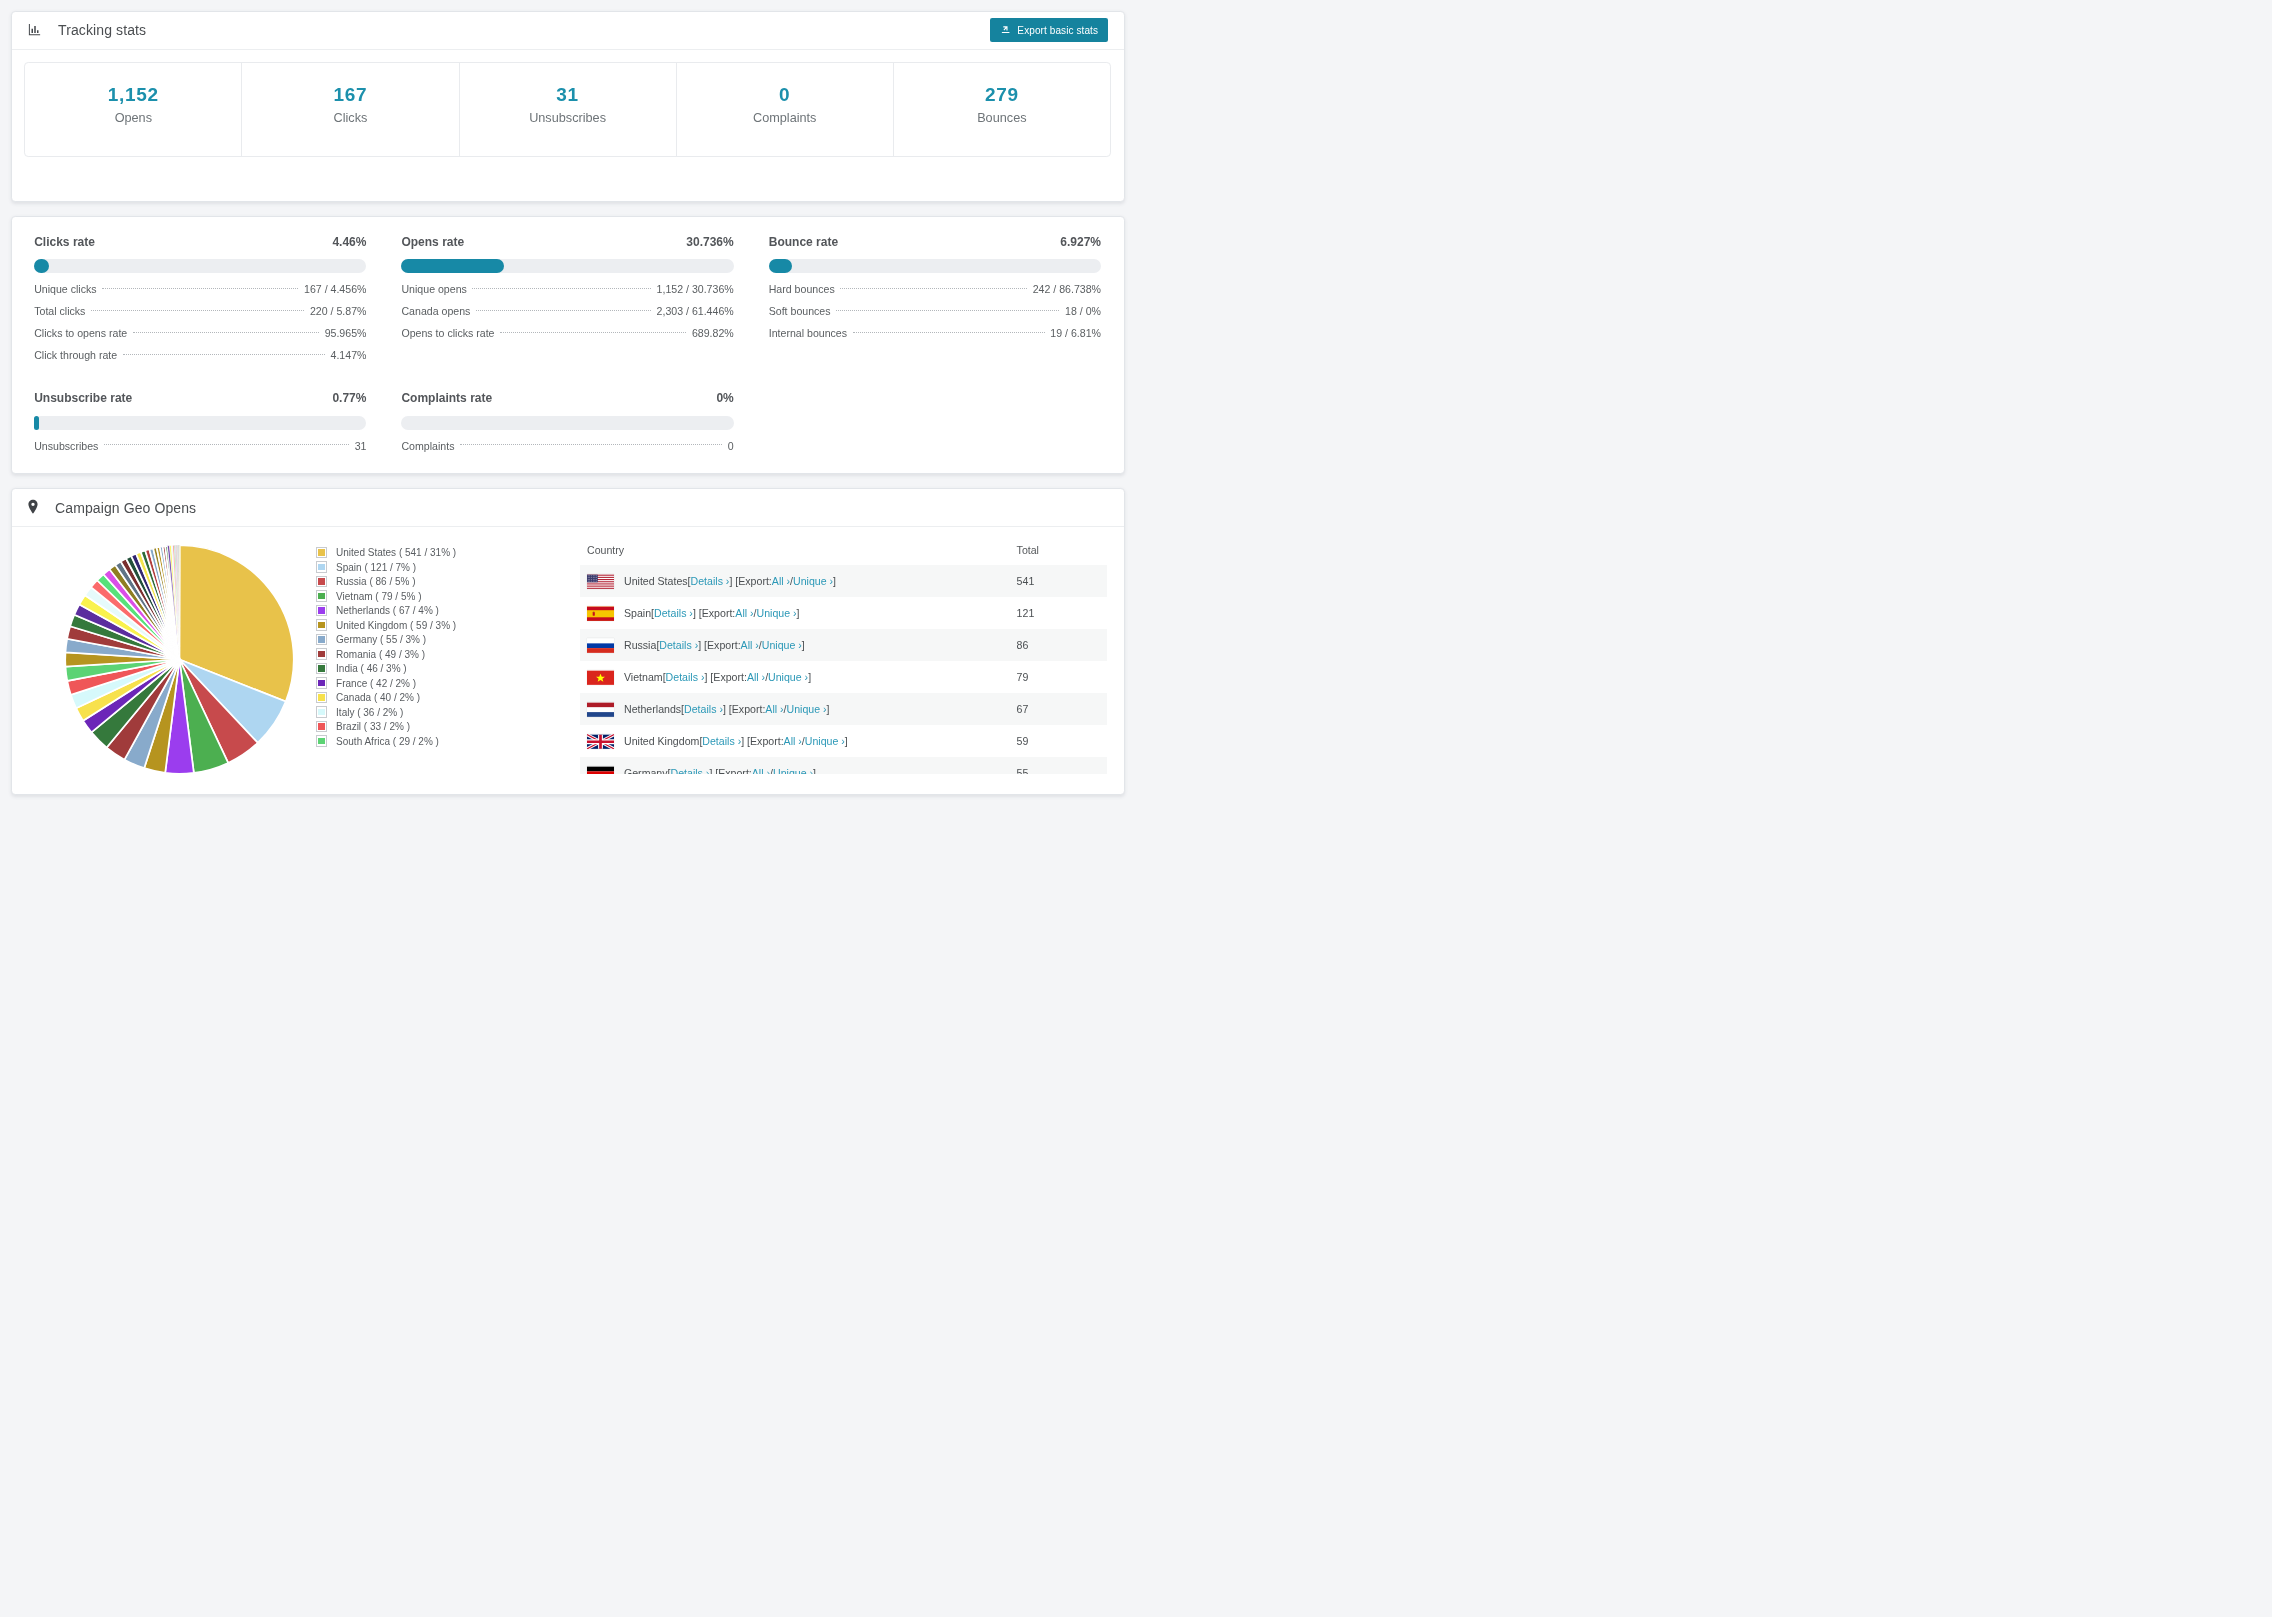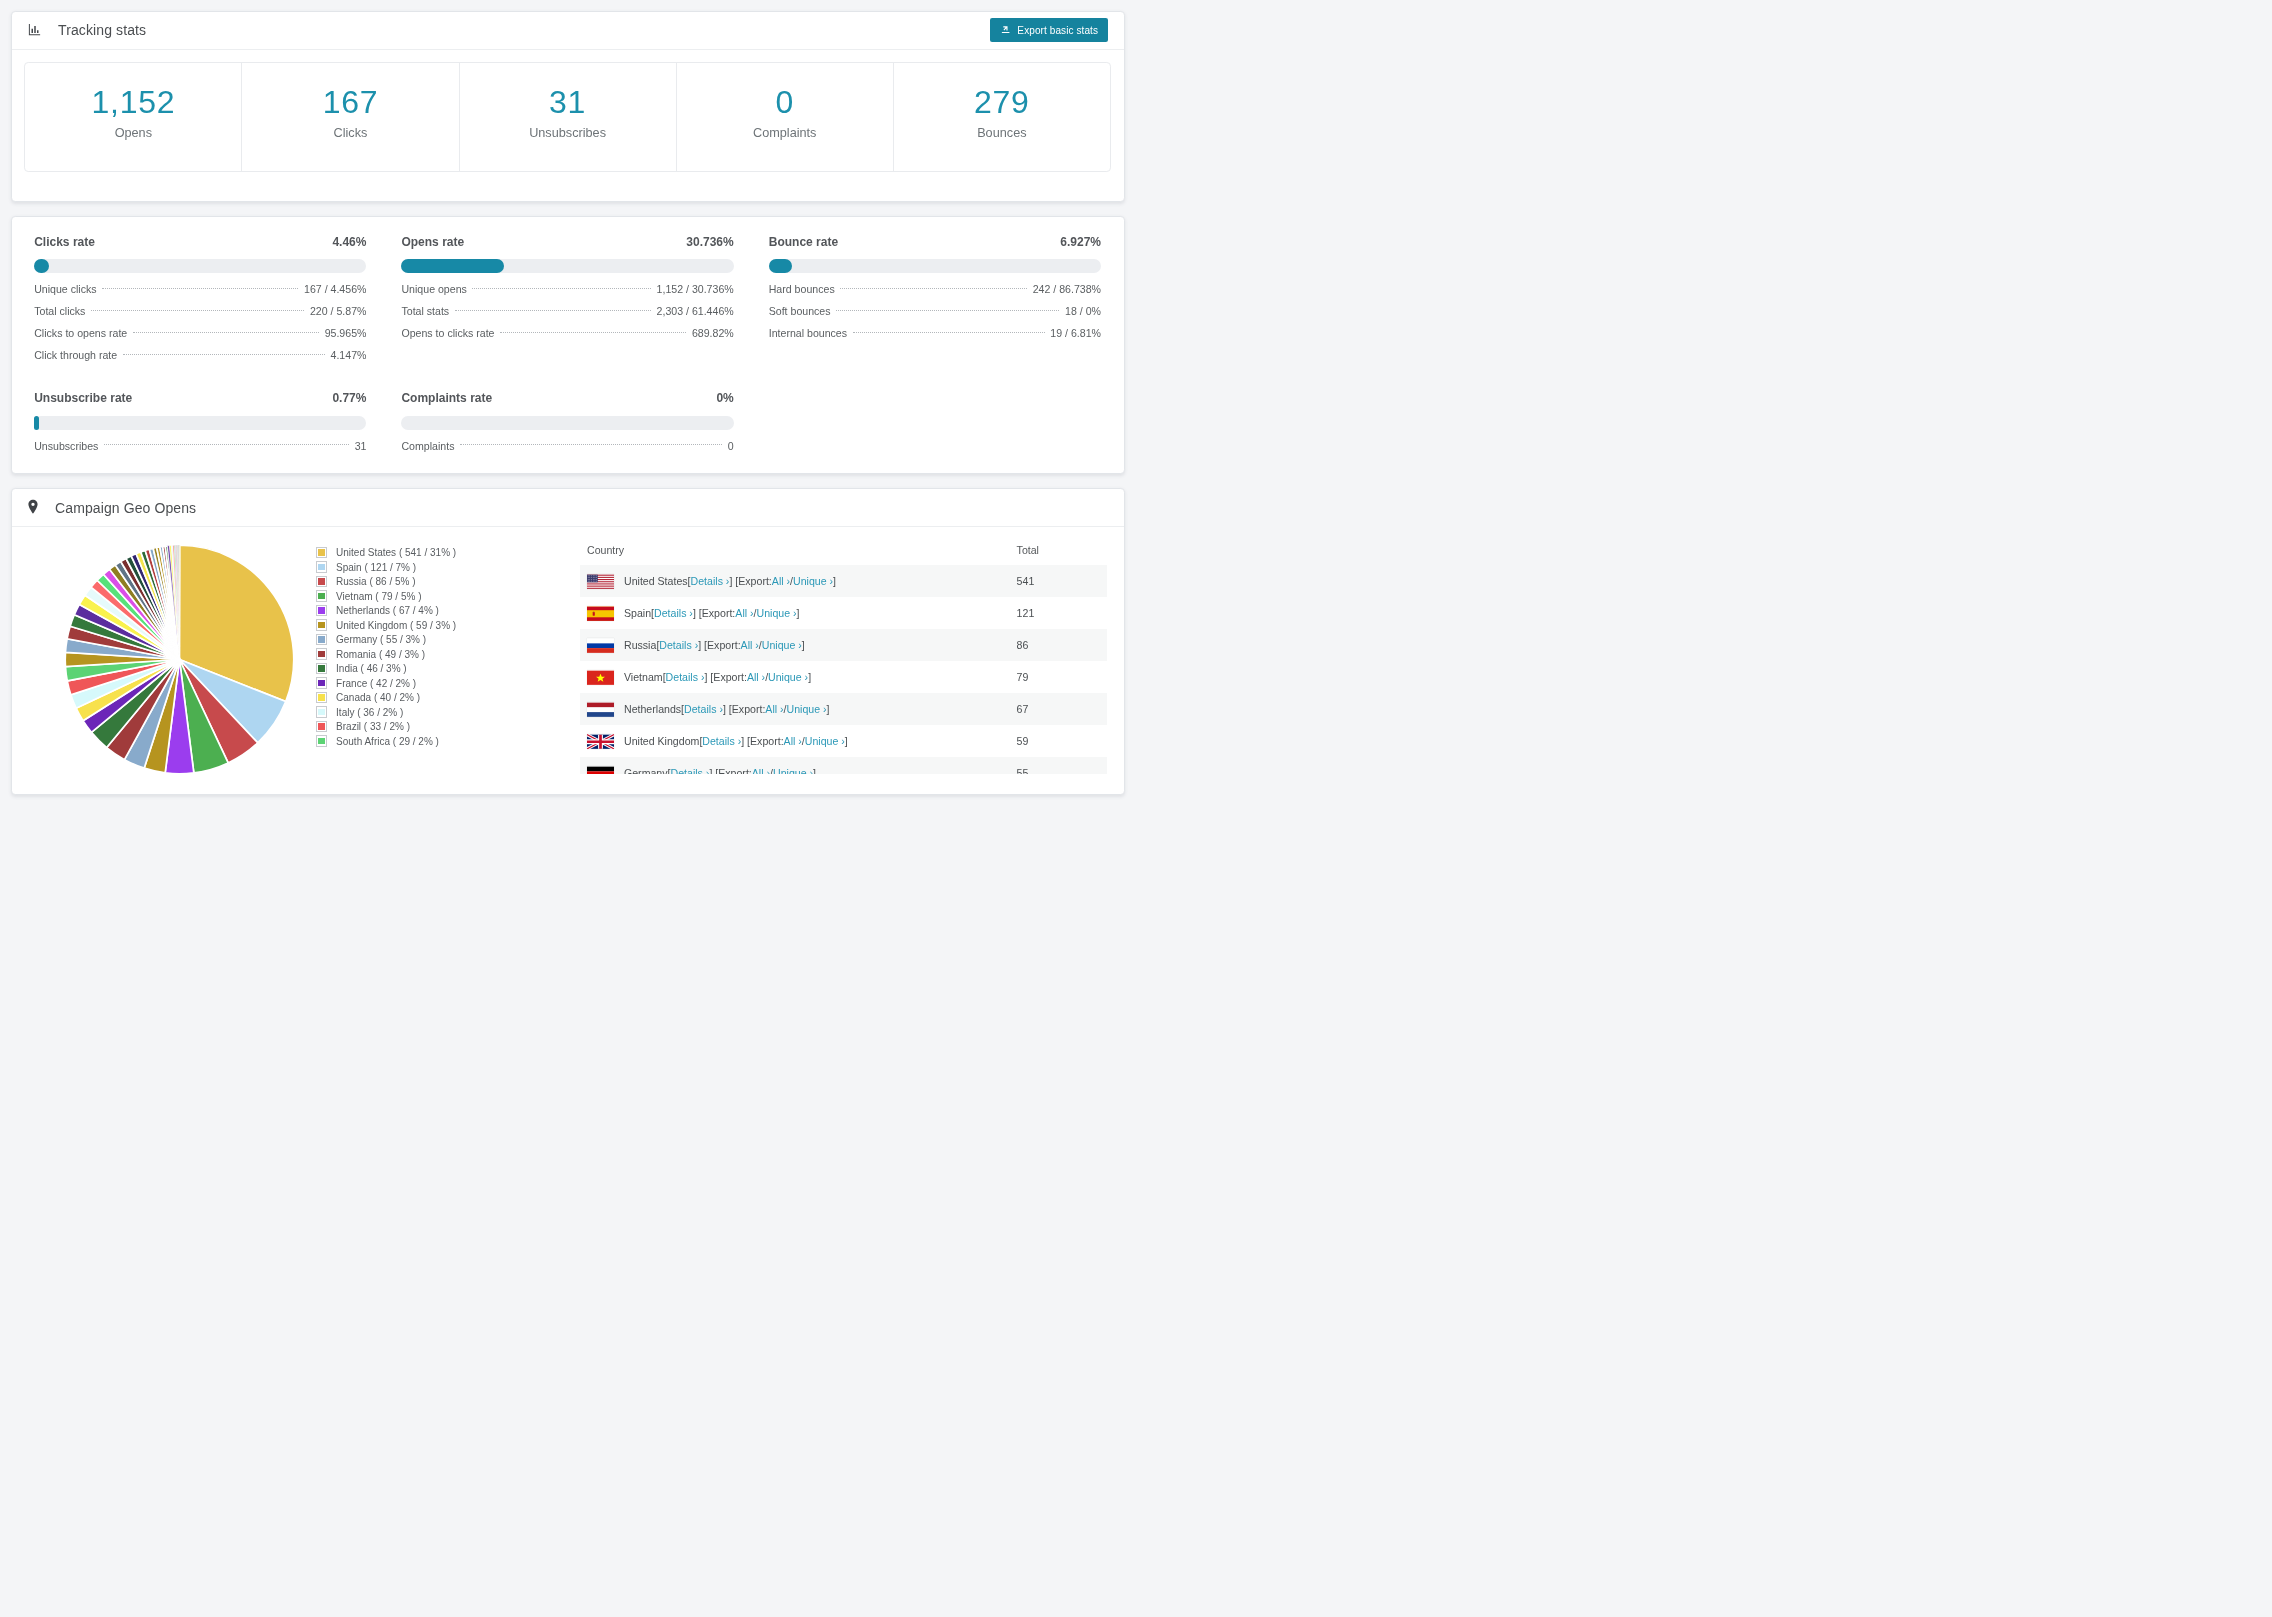--- a/index.html
+++ b/index.html
@@ -26,21 +26,21 @@
   .export-btn {
     margin-left:auto; display:flex; align-items:center; gap:5.6px;
     background:#15839E; color:#fff; border:none; border-radius:2.1px;
     font-size:10px; padding:5.6px 10px; cursor:pointer;
     font-family:inherit; letter-spacing:0.1px;
   }
 
   .stats-row { display:flex; margin:12px 12.7px; border:0.7px solid #e9ebee; border-radius:4.2px; }
   .stat-cell { flex:1; text-align:center; padding:21px 5.6px 31px; border-right:0.7px solid #e9ebee; }
   .stat-cell:last-child { border-right:none; }
-  .stat-value { font-size:32px; font-weight:normal; color:#1C90AC; letter-spacing:0.7px; }
+  .stat-value { font-size:19px; font-weight:bold; color:#1C90AC; letter-spacing:0.7px; }
   .stat-label { font-size:12.7px; color:#6e7478; margin-top:5px; }
 
   .rates-grid { display:grid; grid-template-columns:1fr 1fr 1fr; column-gap:35px; row-gap:30px; padding:17.6px 22.6px; }
   .rate-head  { display:flex; justify-content:space-between; font-weight:bold; font-size:12px; color:#53565a; }
   .rate-bar   { height:14px; background:#ECEEF1; border-radius:7px; margin-top:10.6px; position:relative; }
   .rate-fill  { height:100%; background:#1789A6; border-radius:7px; }
   .rate-rows  { margin-top:6.4px; }
   .rate-row   { display:flex; align-items:center; font-size:10.6px; color:#5a5e61; margin-top:10px; }
   .leader     { flex:1; border-bottom:0.7px dotted #b3b7bb; margin:0 5.6px 2.1px; }
   .metric-value { white-space:nowrap; }
@@ -150,21 +150,21 @@
         <div class="rate-bar">
           <div class="rate-fill" style="width: 30.736%; min-width: 5px;"></div>
         </div>
         <div class="rate-rows">
           <div class="rate-row">
             <span>Unique opens</span>
             <span class="leader"></span>
             <span class="metric-value">1,152 / 30.736%</span>
           </div>
           <div class="rate-row">
-            <span>Total stats</span>
+            <span>Canada opens</span>
             <span class="leader"></span>
             <span class="metric-value">2,303 / 61.446%</span>
           </div>
           <div class="rate-row">
             <span>Opens to clicks rate</span>
             <span class="leader"></span>
             <span class="metric-value">689.82%</span>
           </div>
         </div>
       </section>

